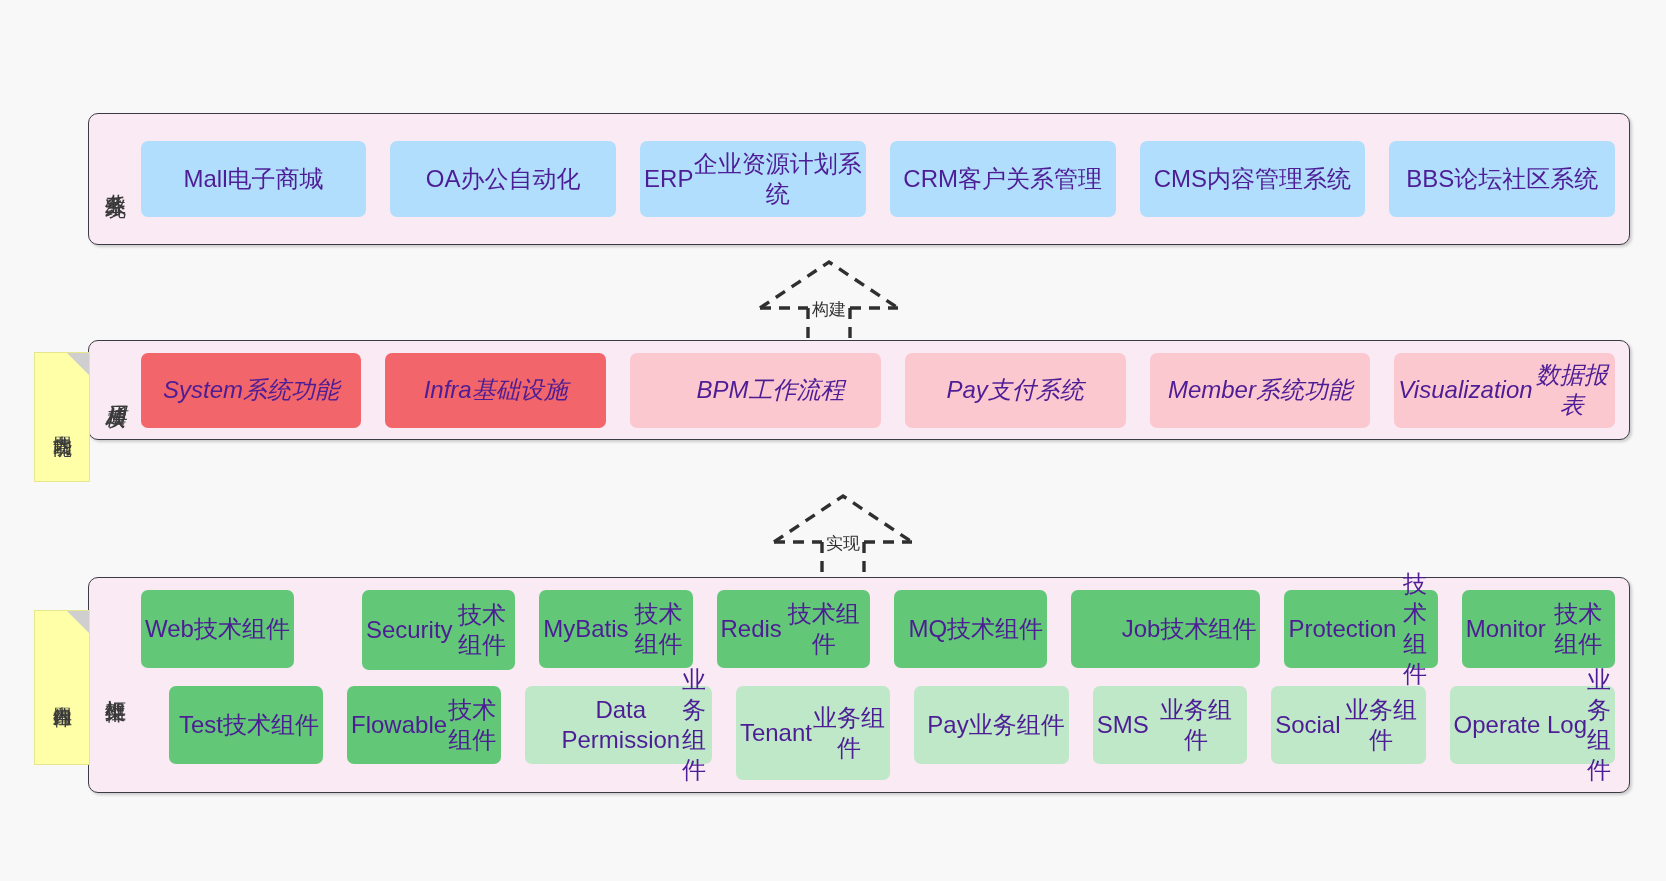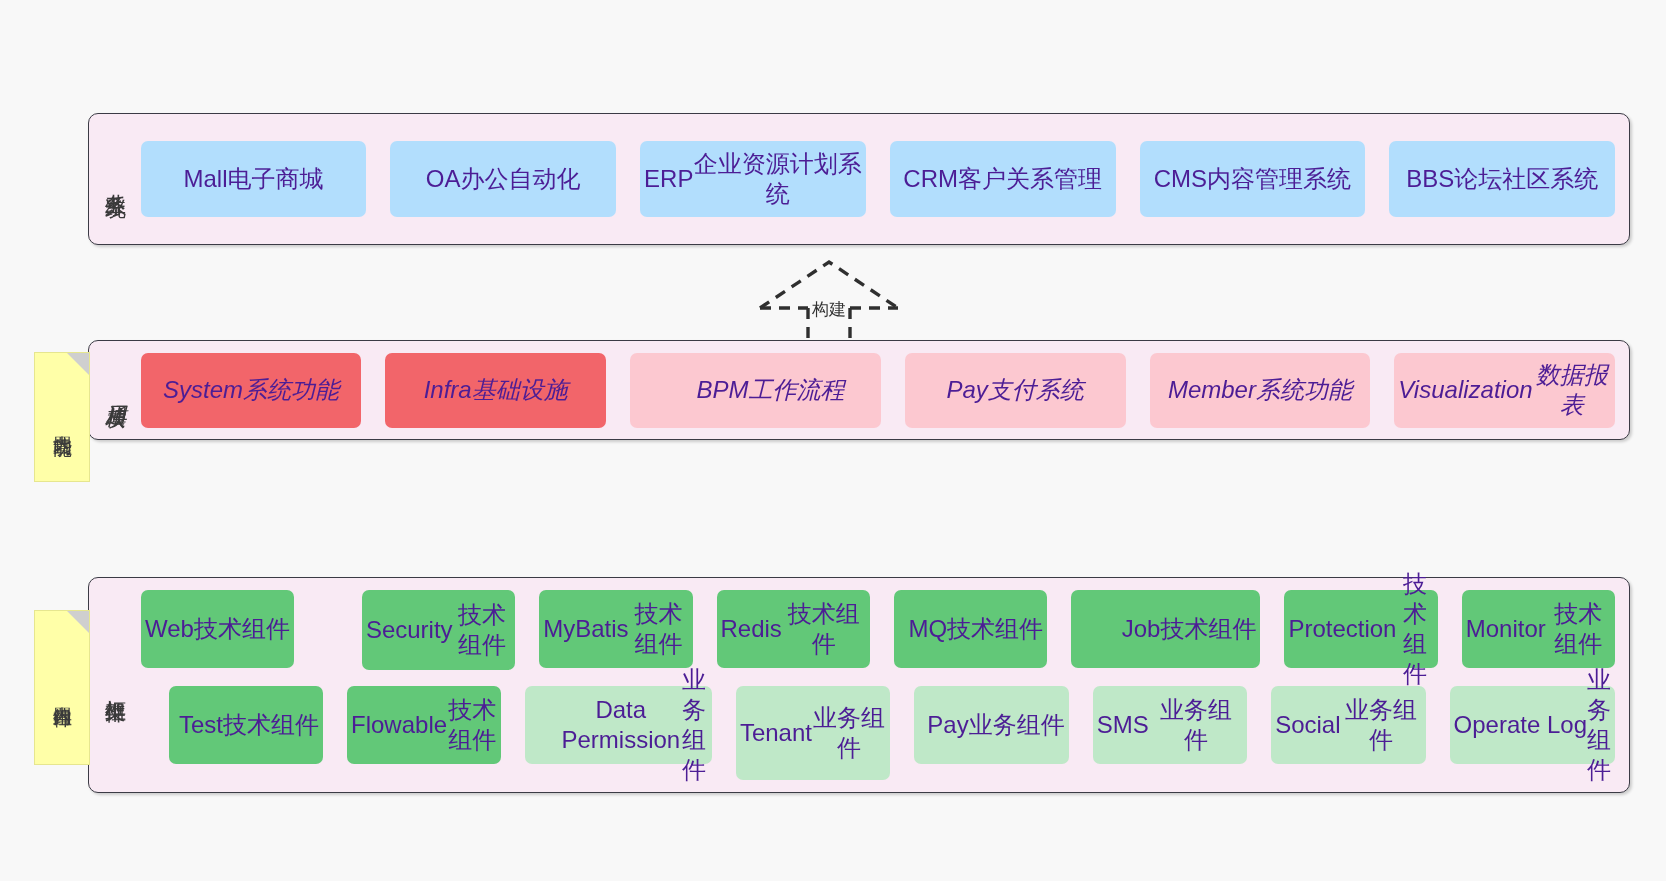--- a/index.html
+++ b/index.html
@@ -218,20 +218,32 @@
           <div class="cn">系统功能</div>
         </div>
         <div class="card c-pink" style="height:75px;">
           <div class="en">Visualization</div>
           <div class="cn">数据报表</div>
         </div>
       </div>
     </div>
   </div>
 
+  <div class="connector" style="left:770px; top:492px; width:146px; height:88px;">
+    <svg width="146" height="88" viewBox="0 0 146 88" aria-hidden="true">
+      <g fill="none" stroke="#2f2f2f" stroke-width="3.4" stroke-dasharray="11 8" stroke-linecap="butt">
+        <path d="M 4 50 L 73 4 L 142 50"></path>
+        <path d="M 4 50 L 52 50"></path>
+        <path d="M 94 50 L 142 50"></path>
+        <path d="M 52 50 L 52 86"></path>
+        <path d="M 94 50 L 94 86"></path>
+      </g>
+    </svg>
+    <div class="conn-label" style="top:40px;">实现</div>
+  </div>
 
   <div class="sticky" style="left:34px; top:610px; width:56px; height:155px;">
     <span class="fold"></span>
     <span class="sticky-label">内置组件</span>
   </div>
 
   <div class="layer" style="left:88px; top:577px; width:1542px; height:216px;">
     <div class="layer-title">框架组件</div>
     <div class="layer-body">
 

